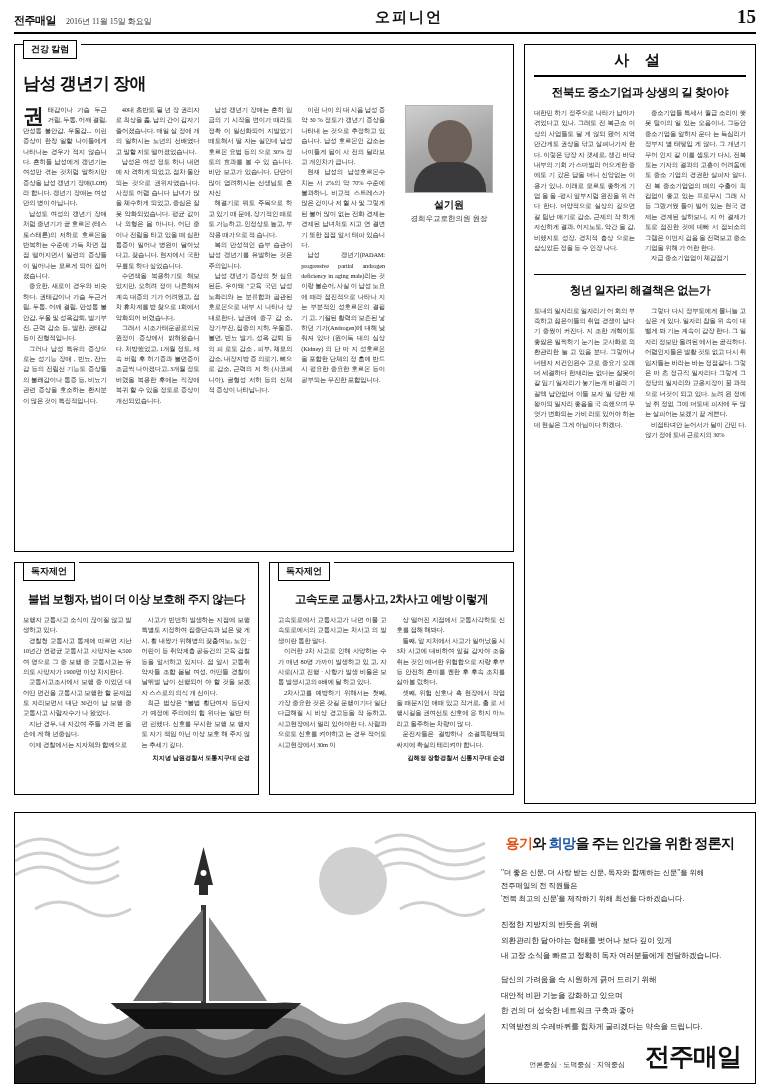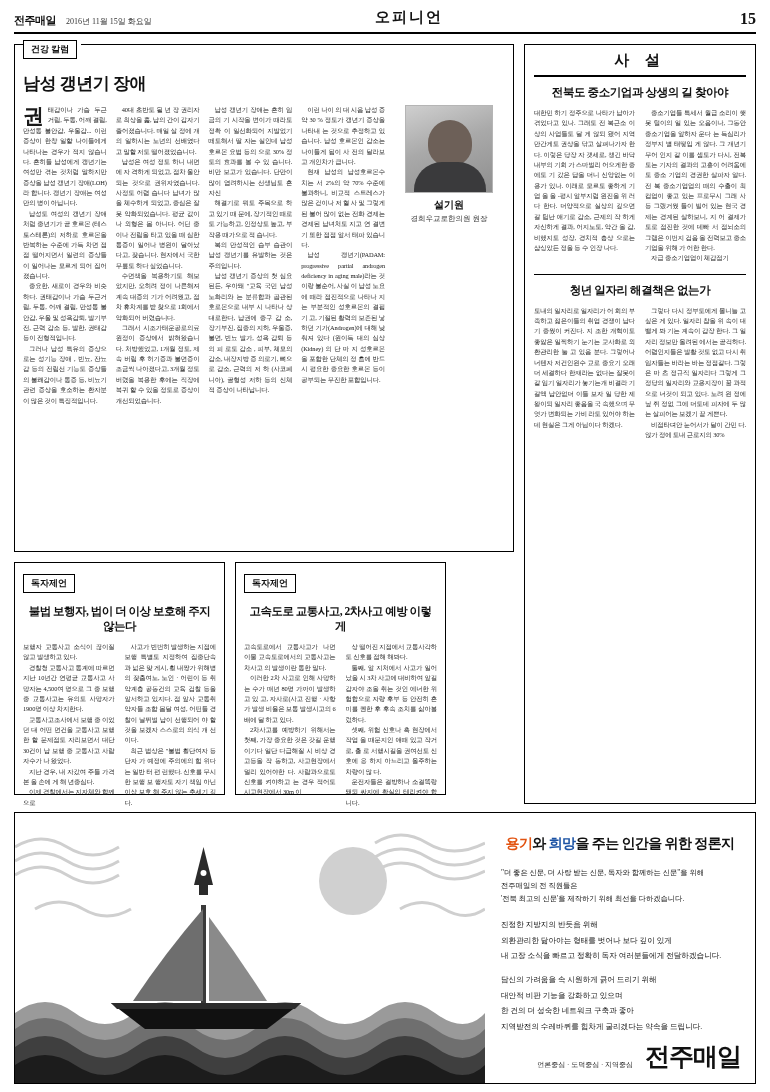--- a/index.html
+++ b/index.html
@@ -18,21 +18,21 @@
   .masthead {
     display:flex; align-items:flex-end; justify-content:space-between;
     padding: 8px 0 4px 0;
     border-bottom: 2px solid #000;
     height: 34px;
   }
   .mh-left { display:flex; align-items:baseline; gap:10px; }
   .mh-paper { font-size: 11px; font-weight:bold; letter-spacing:-0.5px; }
   .mh-date { font-size: 8px; color:#333; }
   .mh-center { font-size: 15px; font-weight:bold; letter-spacing: 2px; position:absolute; left:0; right:0; text-align:center; top:8px;padding-left:48px;}
-  .mh-right { font-size: 16px; font-weight:bold; }
+  .mh-right { font-size: 19px; font-weight:bold; }
 
   
   .main-grid {
     display:flex;
     gap: 10px;
     margin-top: 10px;
     height: 760px;
   }
   .left-col { width: 500px; display:flex; flex-direction:column; }
   .right-col { width: 232px; border:1px solid #000; padding: 6px 9px; }
@@ -105,41 +105,41 @@
     padding-bottom:5px; border-bottom:2px solid #000; margin-bottom:8px;
   }
   .rc-title {
     text-align:center; font-size:11.5px; font-weight:bold; margin: 4px 0 8px 0;
     letter-spacing:-0.4px;
   }
   .rc-sep { border:0; border-top:1px solid #000; margin: 10px 0 8px 0; }
 
   
   .opinion-row { display:flex; gap:10px; margin-top:10px; }
-  .opinion-box { width:211px; border:1px solid #000; padding:22px 8px; height:233px; }
+  .opinion-box { width:245px; border:1px solid #000; padding:10px 8px; height:233px; }
   .op-title { text-align:center; font-size:11.5px; font-weight:bold; margin:18px 0 8px 0; letter-spacing:-0.5px; }
   .op-sign { font-size:6.2px; text-align:right; font-weight:bold; margin-top:4px; }
 
   
   .ad {
     position:absolute; left:14px; right:14px; bottom: 8px;
     height: 272px;
     border:1px solid #000;
     display:flex;
     background:#fff;
   }
   .ad-left { width: 470px; position:relative; overflow:hidden; background:#fff; }
   .ad-right { flex:1; padding: 16px 16px 10px 16px; position:relative; }
 
   .ad-h1 { font-size: 14px; font-weight:bold; text-align:center; margin-top:6px; letter-spacing:-0.6px;}
   .ad-h1 .org { color:#e2520f; }
   .ad-h1 .hope { color:#1b52a4; }
   .ad-quote { font-size:7.3px; line-height:1.75; margin-top:14px; color:#111; }
   .ad-lines { font-size:7.6px; line-height:2.05; margin-top:12px; color:#111; }
-  .ad-foot { position:absolute; right:14px; bottom:10px; display:flex; align-items:flex-end; gap:12px;}
+  .ad-foot { position:absolute; right:14px; bottom:10px; display:flex; align-items:flex-end; gap:20px;}
   .ad-slogan { font-size:7px; color:#222; padding-bottom:3px; }
   .ad-logo { font-size:25px; font-weight:bold; letter-spacing:-1px; }
 
   
   .ill { position:absolute; inset:0; }
 </style>
 </head>
 <body>
 
 <div class="page">

